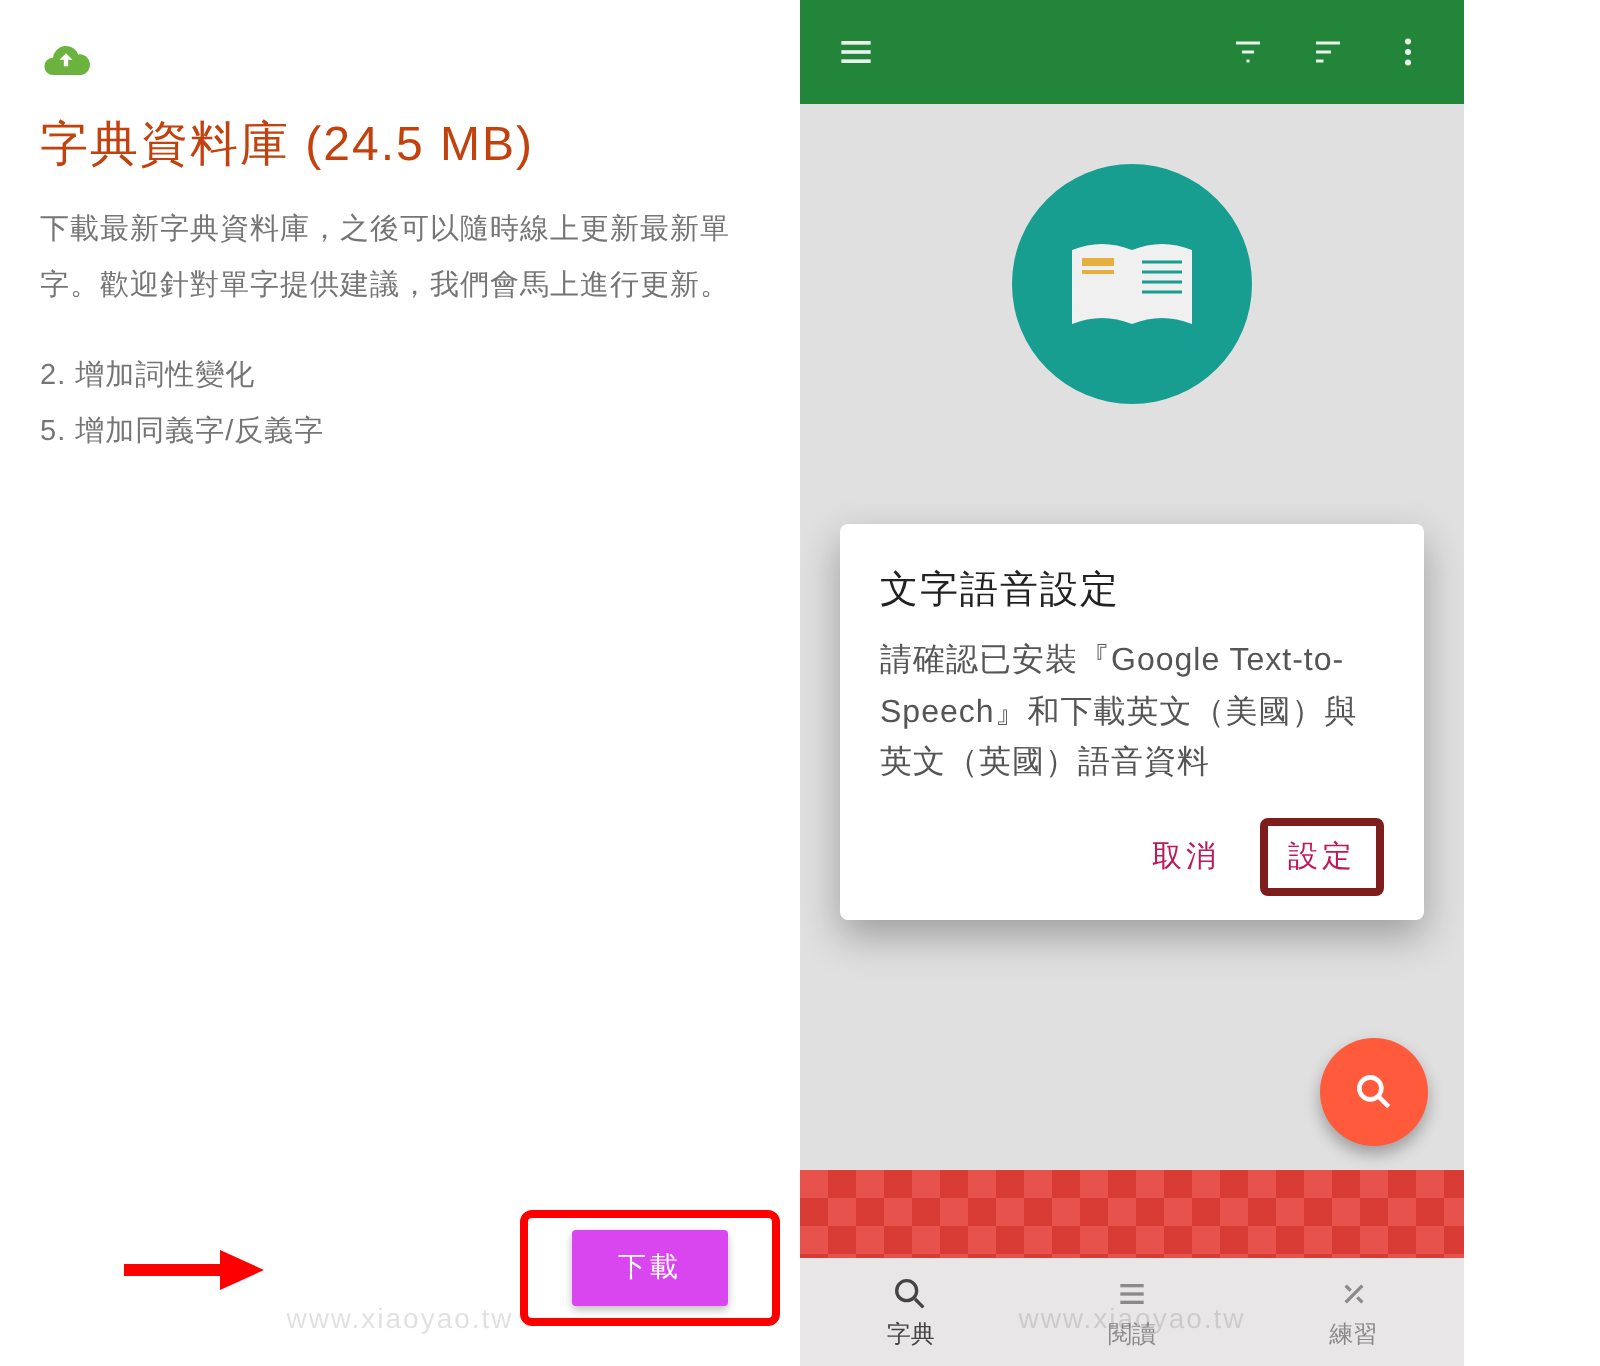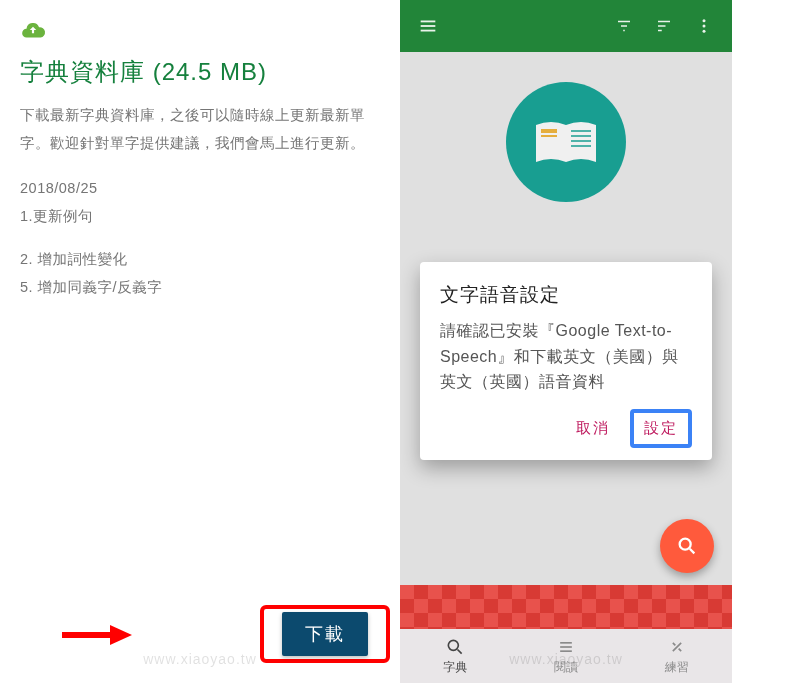--- a/index.html
+++ b/index.html
@@ -16,21 +16,21 @@
 .right { width: 332px; background: #f5f5f5; display: flex; flex-direction: column; }
 
 .cloud-icon {
   width: 26px; height: 20px;
   color: #6bb33e;
   margin-bottom: 18px;
 }
 .left h1 {
   font-size: 24px;
   font-weight: 400;
-  color: #15803d;
+  color: #c2410c;
   margin-bottom: 14px;
   letter-spacing: 1px;
 }
 .desc {
   font-size: 14.5px;
   color: #757575;
   line-height: 1.9;
   letter-spacing: 0.5px;
   margin-bottom: 18px;
 }
@@ -45,24 +45,24 @@
 
 .dl-wrap {
   position: absolute;
   right: 10px; bottom: 20px;
   width: 130px; height: 58px;
   border: 4px solid #ff0000;
   border-radius: 6px;
   display: flex; align-items: center; justify-content: center;
 }
 .dl-btn {
-  background: #0c4a6e;
+  background: #d946ef;
   color: #fff;
   border: none;
-  font-size: 18px;
+  font-size: 14px;
   padding: 10px 23px;
   letter-spacing: 2px;
   border-radius: 2px;
   box-shadow: 0 2px 4px rgba(0,0,0,0.25);
 }
 .arrow {
   position: absolute;
   left: 62px; bottom: 36px;
   width: 70px; height: 24px;
   z-index: 5;
@@ -120,21 +120,21 @@
 .dialog-actions {
   display:flex; justify-content:flex-end; gap: 8px; align-items:center;
 }
 .flat-btn {
   background: none; border: none;
   color: #be185d;
   font-size: 15px;
   padding: 8px 12px;
   letter-spacing: 2px;
 }
-.hl { border: 4px solid #3b82f6; border-radius: 4px; padding: 0; }
+.hl { border: 4px solid #7f1d1d; border-radius: 4px; padding: 0; }
 .hl .flat-btn { padding: 6px 10px; }
 
 .fab {
   position: absolute;
   right: 18px; bottom: 110px;
   width: 54px; height: 54px; border-radius: 50%;
   background: #ff5a3c;
   display:flex; align-items:center; justify-content:center;
   box-shadow: 0 4px 8px rgba(0,0,0,0.3);
   color: #fff;
@@ -177,24 +177,20 @@
   <div class="cloud-icon">
     <svg viewBox="0 0 24 24" fill="currentColor">
         <path d="M19 18H6a4 4 0 0 1 0-8 6 6 0 0 1 11.6-1.5A4.5 4.5 0 0 1 19 18z"></path>
         <path fill="#fff" d="M12 8l-3 3h2v3h2v-3h2z"></path>
       </svg>
   </div>
   <h1>字典資料庫 (24.5 MB)</h1>
   <p class="desc">下載最新字典資料庫，之後可以隨時線上更新最新單字。歡迎針對單字提供建議，我們會馬上進行更新。</p>
 
   <div class="changelog">
-    <div class="block">
-      <div class="date">2018/08/25</div>
-      <div>1.更新例句</div>
-    </div>
     <div class="block">
       <div>2. 增加詞性變化</div>
       <div>5. 增加同義字/反義字</div>
     </div>
   </div>
 
   <svg class="arrow" viewBox="0 0 70 24">
     <line class="arrow-line" x1="0" y1="12" x2="48" y2="12"></line>
     <polygon class="arrow-head" points="48,2 70,12 48,22"></polygon>
   </svg>

